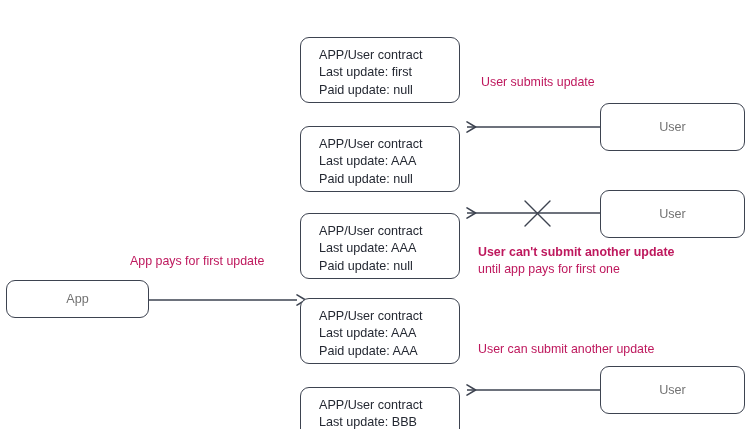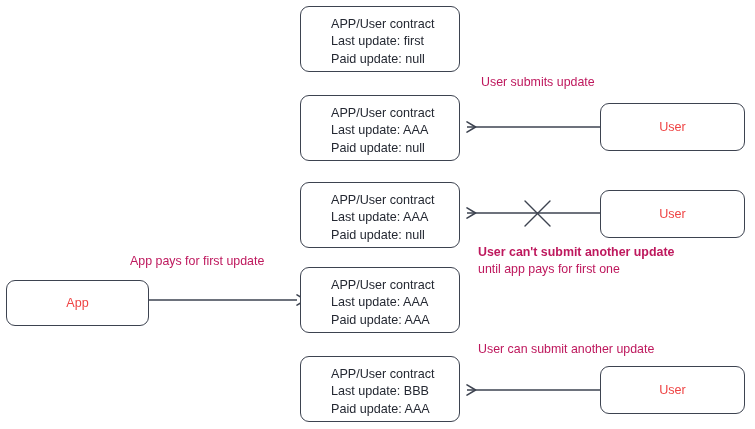--- a/index.html
+++ b/index.html
@@ -24,37 +24,38 @@
   }
   .node {
     position: absolute;
     box-sizing: border-box;
     border: 1.4px solid #3d4350;
     border-radius: 9px;
     background: #ffffff;
     z-index: 2;
   }
   .contract-box {
-    padding: 9px 0 0 30px;
+    padding: 9px 0 0 18px;
+    margin-top: 31px;
   }
   .contract-line {
     font-size: 12.6px;
     line-height: 17.4px;
     color: #242832;
     white-space: nowrap;
     text-align: left;
   }
   .actor-box {
     display: flex;
     align-items: center;
     justify-content: center;
   }
   .actor-label {
     font-size: 12.6px;
-    color: #ef4444;
+    color: #737373;
     line-height: 1;
   }
   .edge-label {
     position: absolute;
     font-size: 12.4px;
     line-height: 17.5px;
     color: #be185d;
     white-space: nowrap;
     z-index: 3;
   }
@@ -120,21 +121,21 @@
     <div class="contract-line">Last update: AAA</div>
     <div class="contract-line">Paid update: AAA</div>
   </div>
 
   <div class="node contract-box" style="left:300px; top:356px; width:160px; height:66px;">
     <div class="contract-line">APP/User contract</div>
     <div class="contract-line">Last update: BBB</div>
     <div class="contract-line">Paid update: AAA</div>
   </div>
 
-  <div class="node actor-box" style="left:6px; top:280px; width:143px; height:46px;">
+  <div class="node actor-box" style="left:6px; top:280px; width:143px; height:38px;">
     <span class="actor-label">App</span>
   </div>
 
   <div class="node actor-box" style="left:600px; top:103px; width:145px; height:48px;">
     <span class="actor-label">User</span>
   </div>
 
   <div class="node actor-box" style="left:600px; top:190px; width:145px; height:48px;">
     <span class="actor-label">User</span>
   </div>

